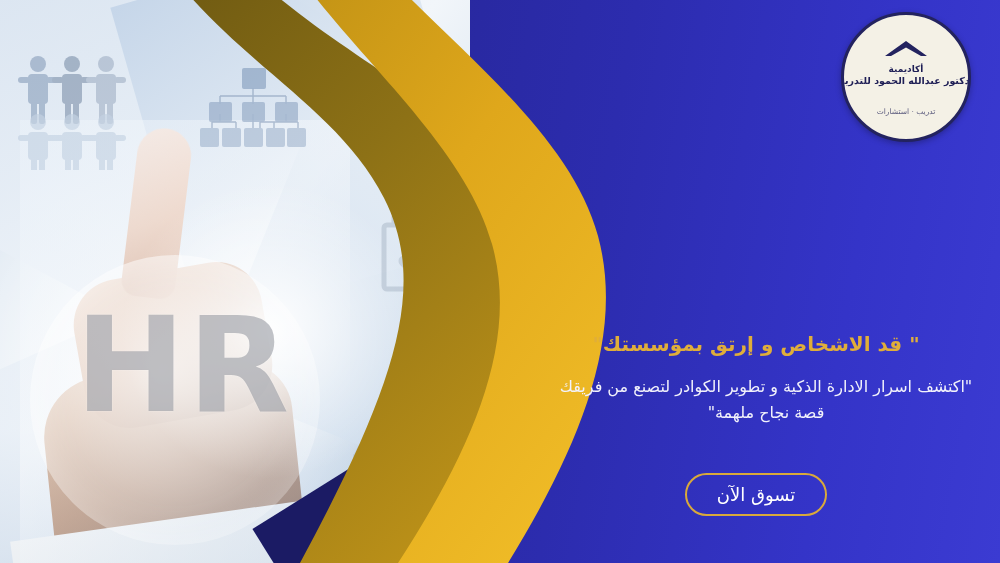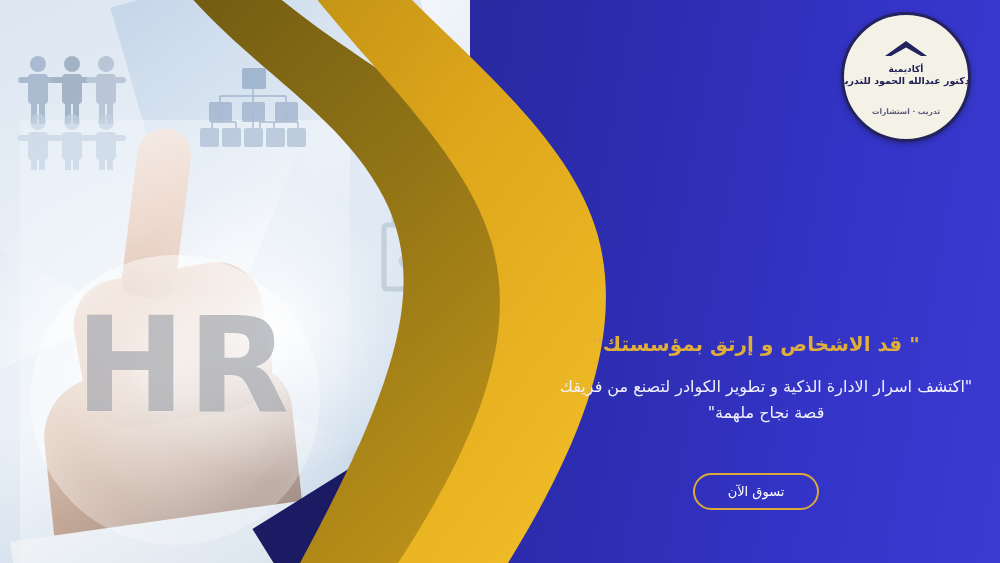--- a/index.html
+++ b/index.html
@@ -175,21 +175,21 @@
   .cta {
     display: inline-flex;
     align-items: center; justify-content: center;
     min-width: 126px;
     padding: 9px 30px;
     border: 2px solid #d9a93b;
     border-radius: 26px;
     background: transparent;
     color: #ffffff;
     font-family: "DejaVu Sans", "Liberation Sans", sans-serif;
-    font-size: 13px;
+    font-size: 18px;
     font-weight: 400;
     cursor: pointer;
   }
 
   
   .logo-badge {
     position: absolute;
     right: 29px; top: 12px;
     width: 124px; height: 124px;
     border-radius: 50%;
@@ -204,21 +204,21 @@
   }
   .logo-chev { margin-bottom: 2px; }
   .logo-l1 {
     color: #1e1e55; font-size: 9px; font-weight: 700; line-height: 1.2;
   }
   .logo-l2 {
     color: #1e1e55; font-size: 9.5px; font-weight: 700; line-height: 1.3;
     white-space: nowrap; margin-top: 1px;
   }
   .logo-l3 {
-    color: #5a5a7d; font-size: 7.5px; font-weight: 700; line-height: 1.3;
+    color: #5a5a7d; font-size: 7.5px; font-weight: 400; line-height: 1.3;
     margin-top: 19px; white-space: nowrap;
   }
 </style>
 </head>
 <body>
 
 <div id="banner">
 
   <div class="photo-pane">
     <div class="photo-base"></div>

